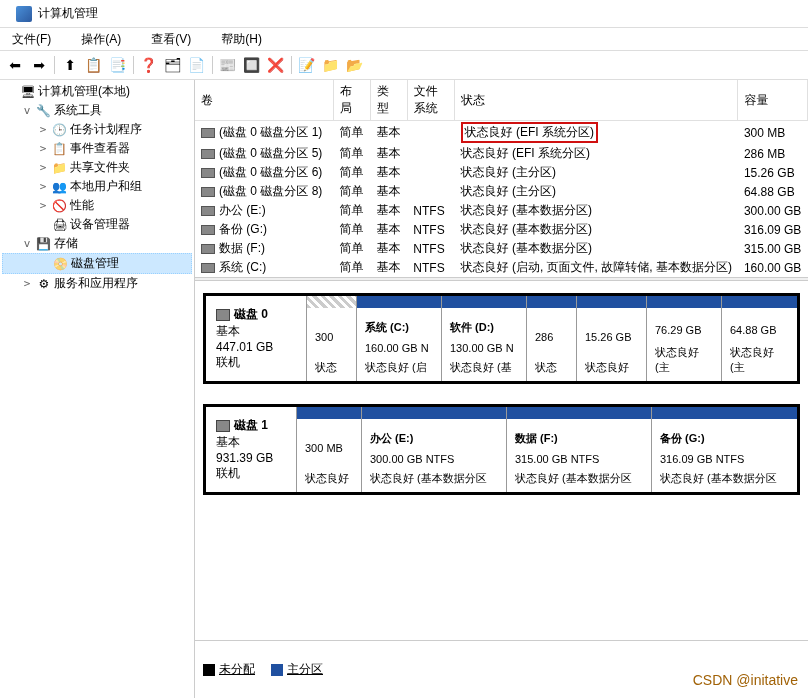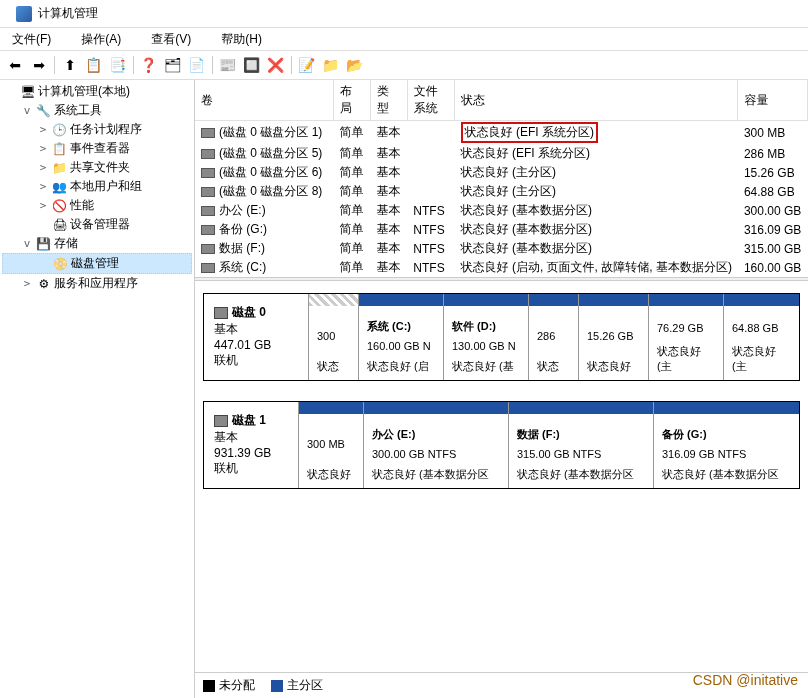--- a/index.html
+++ b/index.html
@@ -21,31 +21,31 @@
 .indent-2 { padding-left: 34px; }
 .content { flex: 1; display: flex; flex-direction: column; overflow: hidden; }
 .listview { flex: 0 0 auto; overflow: auto; }
 table { border-collapse: collapse; width: 100%; font-size: 12px; }
 th { text-align: left; font-weight: normal; background: #fff; border-right: 1px solid #e0e0e0; border-bottom: 1px solid #e0e0e0; padding: 3px 6px; position: sticky; top: 0; }
 td { padding: 1px 6px; white-space: nowrap; }
 .vol-icon { display: inline-block; width: 14px; height: 10px; background: #888; border: 1px solid #555; margin-right: 4px; vertical-align: middle; }
 .highlight { border: 2px solid #d01010; padding: 0 2px; display: inline-block; }
 .splitter { height: 4px; background: #f0f0f0; border-top: 1px solid #ccc; border-bottom: 1px solid #ccc; cursor: row-resize; }
 .diskmap { flex: 1; overflow: auto; padding: 0; }
-.disk-row { display: flex; border: 1px solid #000000; margin: 12px 8px 20px 8px; min-height: 88px; }
+.disk-row { display: flex; border: 3px solid #000000; margin: 12px 8px 20px 8px; min-height: 88px; }
 .disk-info { width: 110px; border-right: 1px solid #999; padding: 10px 10px; }
 .disk-info .dn { font-weight: bold; display: flex; align-items: center; gap: 4px; }
 .dicon { width: 14px; height: 12px; background: #888; border: 1px solid #444; display: inline-block; }
 .parts { flex: 1; display: flex; }
 .part { border-right: 1px solid #999; padding: 6px 8px; min-width: 50px; display: flex; flex-direction: column; justify-content: space-between; font-size: 11px; }
 .part:last-child { border-right: none; }
 .part .bar { height: 12px; background: #2050a0; margin: -6px -8px 6px -8px; }
 .part.hatched .bar { background: repeating-linear-gradient(45deg,#ccc,#ccc 3px,#fff 3px,#fff 6px); }
 .part .pname { font-weight: bold; }
-.legend { padding: 4px 8px; display: flex; gap: 16px; align-items: center; border-top: 1px solid #ccc; }
+.legend { padding: 20px 8px; display: flex; gap: 16px; align-items: center; border-top: 1px solid #ccc; text-decoration: underline; }
 .lsw { width: 12px; height: 12px; display: inline-block; margin-right: 4px; vertical-align: middle; }
 .watermark { position: fixed; right: 10px; bottom: 10px; color: #a16207; font-size: 14px; pointer-events: none; }
 </style>
 </head>
 <body>
 
 <div class="titlebar">
   <span class="icon"></span>
   <span>计算机管理</span>
 </div>

